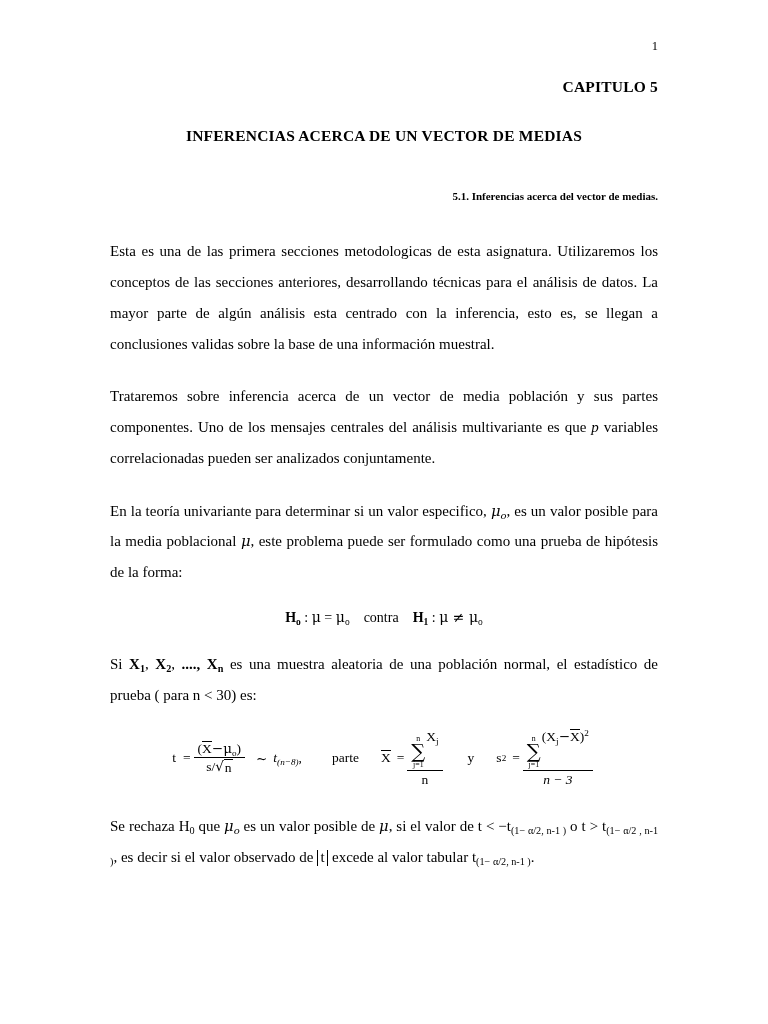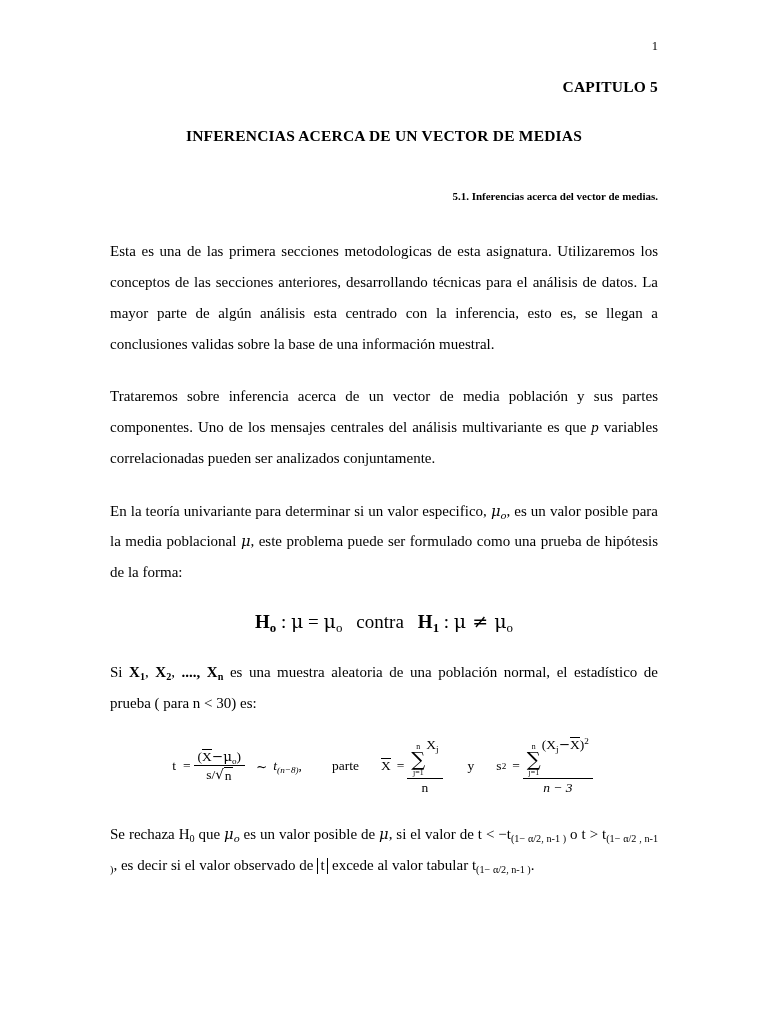--- a/index.html
+++ b/index.html
@@ -64,21 +64,21 @@
     line-height: 2.05;
     margin: 0 0 22px 0;
     text-justify: inter-word;
   }
   p.para.tight {
     margin-bottom: 18px;
     margin-top: 19px;
   }
   .eq-center {
     text-align: center;
-    font-size: 19px;
+    font-size: 14px;
     line-height: 1.6;
     margin: 2px 0 20px 0;
   }
   .it { font-style: italic; }
   .bd { font-weight: bold; }
   sub {
     font-size: 0.68em;
     vertical-align: -0.28em;
     line-height: 0;
   }

